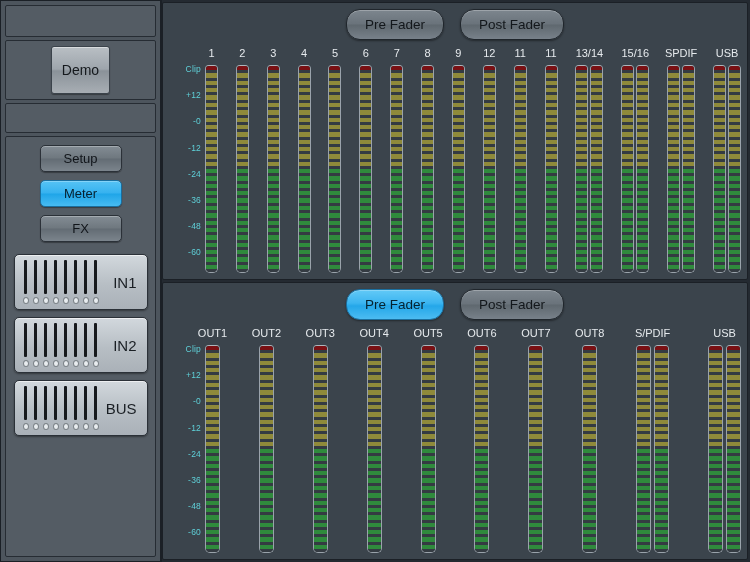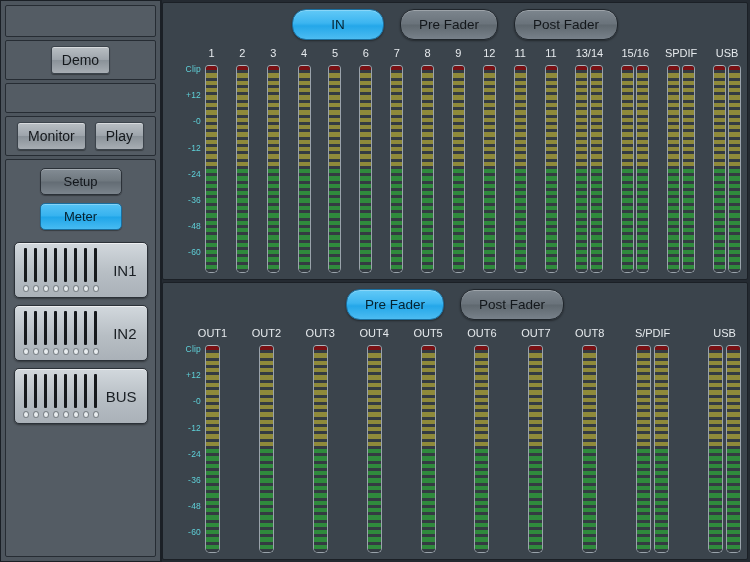--- a/index.html
+++ b/index.html
@@ -48,21 +48,21 @@
   .sb-group.blank  { height: 30px; }
 
   
   .btn {
     background: linear-gradient(180deg, #b9bfc4 0%, #9ea5ac 48%, #8a9299 52%, #a8aeb4 100%);
     border: 1px solid #3b434b;
     border-radius: 3px;
     color: #15191d;
     font-size: 14px;
     line-height: 1;
-    padding: 6px 10px;
+    padding: 16px 10px;
     text-align: center;
     cursor: pointer;
     box-shadow: inset 0 1px 0 rgba(255,255,255,.45), 0 1px 1px rgba(0,0,0,.35);
     white-space: nowrap;
   }
 
   .nav-group {
     background: #545c64;
     border: 1px solid #262c33;
     border-radius: 2px;
@@ -257,29 +257,26 @@
 
     <div class="sb-group spacer"></div>
 
     <div class="sb-group">
       <div class="btn">Demo</div>
     </div>
 
     <div class="sb-group blank"></div>
 
 
-    <div class="sb-group">
-      <div class="btn">Monitor</div>
-      <div class="btn">Play</div>
-    </div>
 
     <div class="nav-group" id="nav-group">
 
     <div class="nav-btn">Setup</div>
         <div class="nav-btn active">Meter</div>
+        <div class="nav-btn">FX</div>
         <div class="thumb-wrap">
           <div class="thumb">
             <div class="thumb-strips">
               <div class="tstrip">
                 <div class="slot"></div>
                 <div class="knob"></div>
               </div>
               <div class="tstrip">
                 <div class="slot"></div>
                 <div class="knob"></div>
@@ -386,21 +383,20 @@
             <div class="thumb-label">BUS</div>
           </div>
         </div>
       </div>
   </div>
 
   <div class="meters-col">
 
     <div class="panel">
       <div class="panel-toggles" id="in-toggles">
-          <div class="pill active">IN</div>
           <div class="pill">Pre Fader</div>
           <div class="pill">Post Fader</div>
         </div>
       <div class="panel-labels" id="in-labels">
           <div class="ch-label" style="left: 48.5px;">1</div>
           <div class="ch-label" style="left: 79.3667px;">2</div>
           <div class="ch-label" style="left: 110.233px;">3</div>
           <div class="ch-label" style="left: 141.1px;">4</div>
           <div class="ch-label" style="left: 171.967px;">5</div>
           <div class="ch-label" style="left: 202.833px;">6</div>

